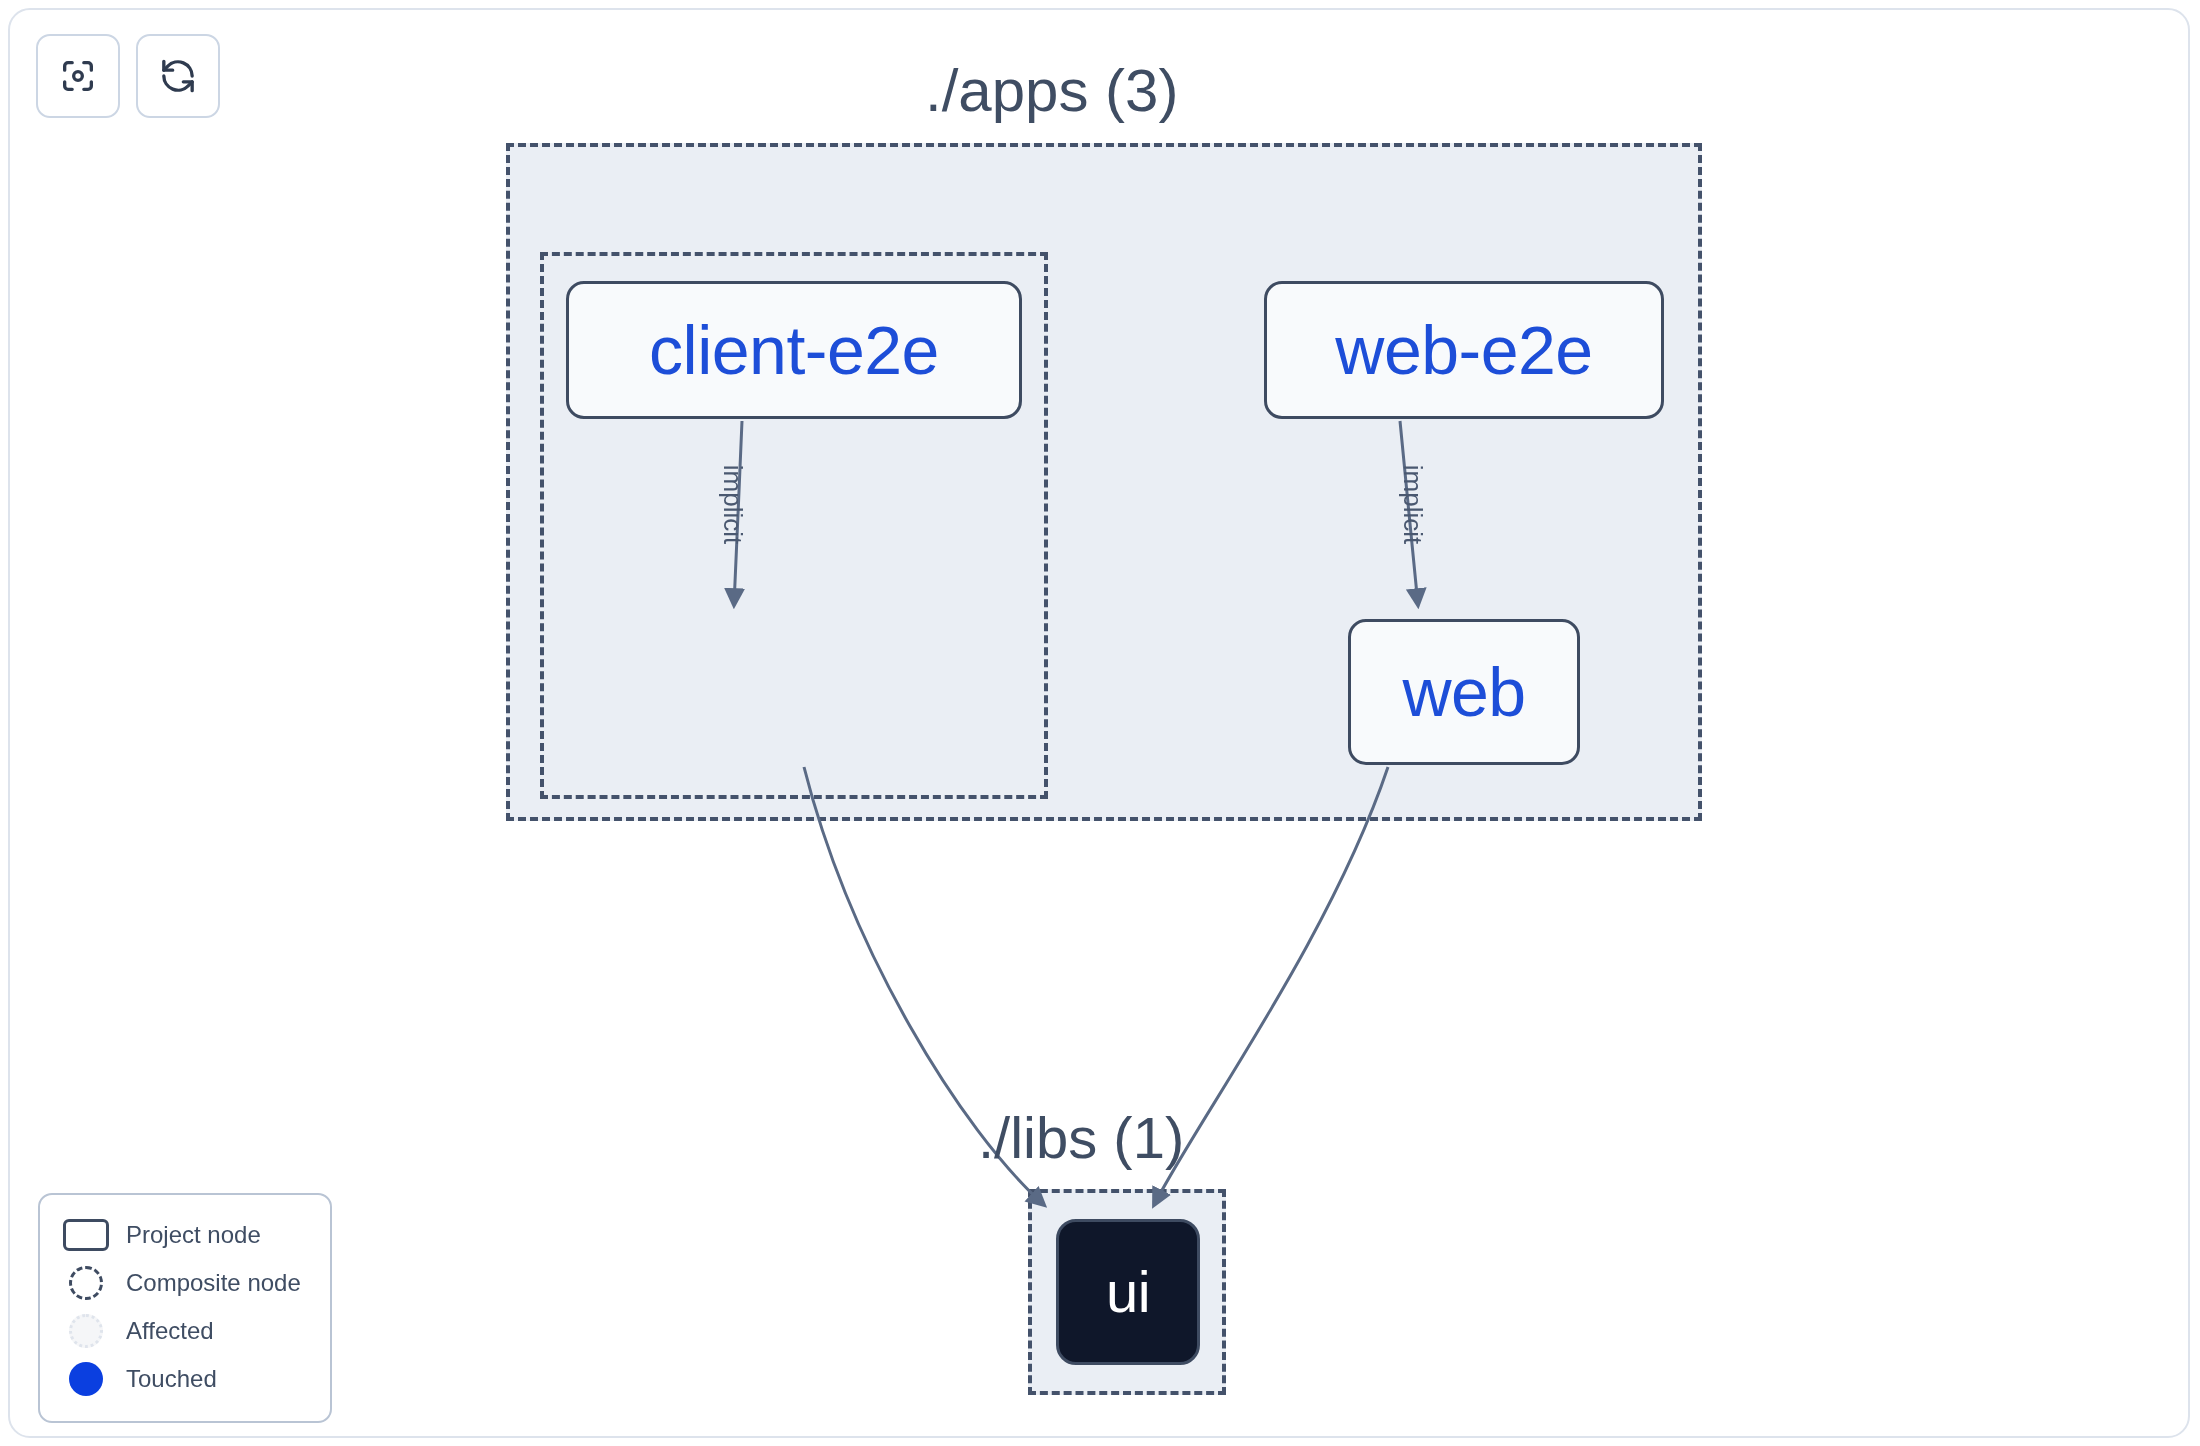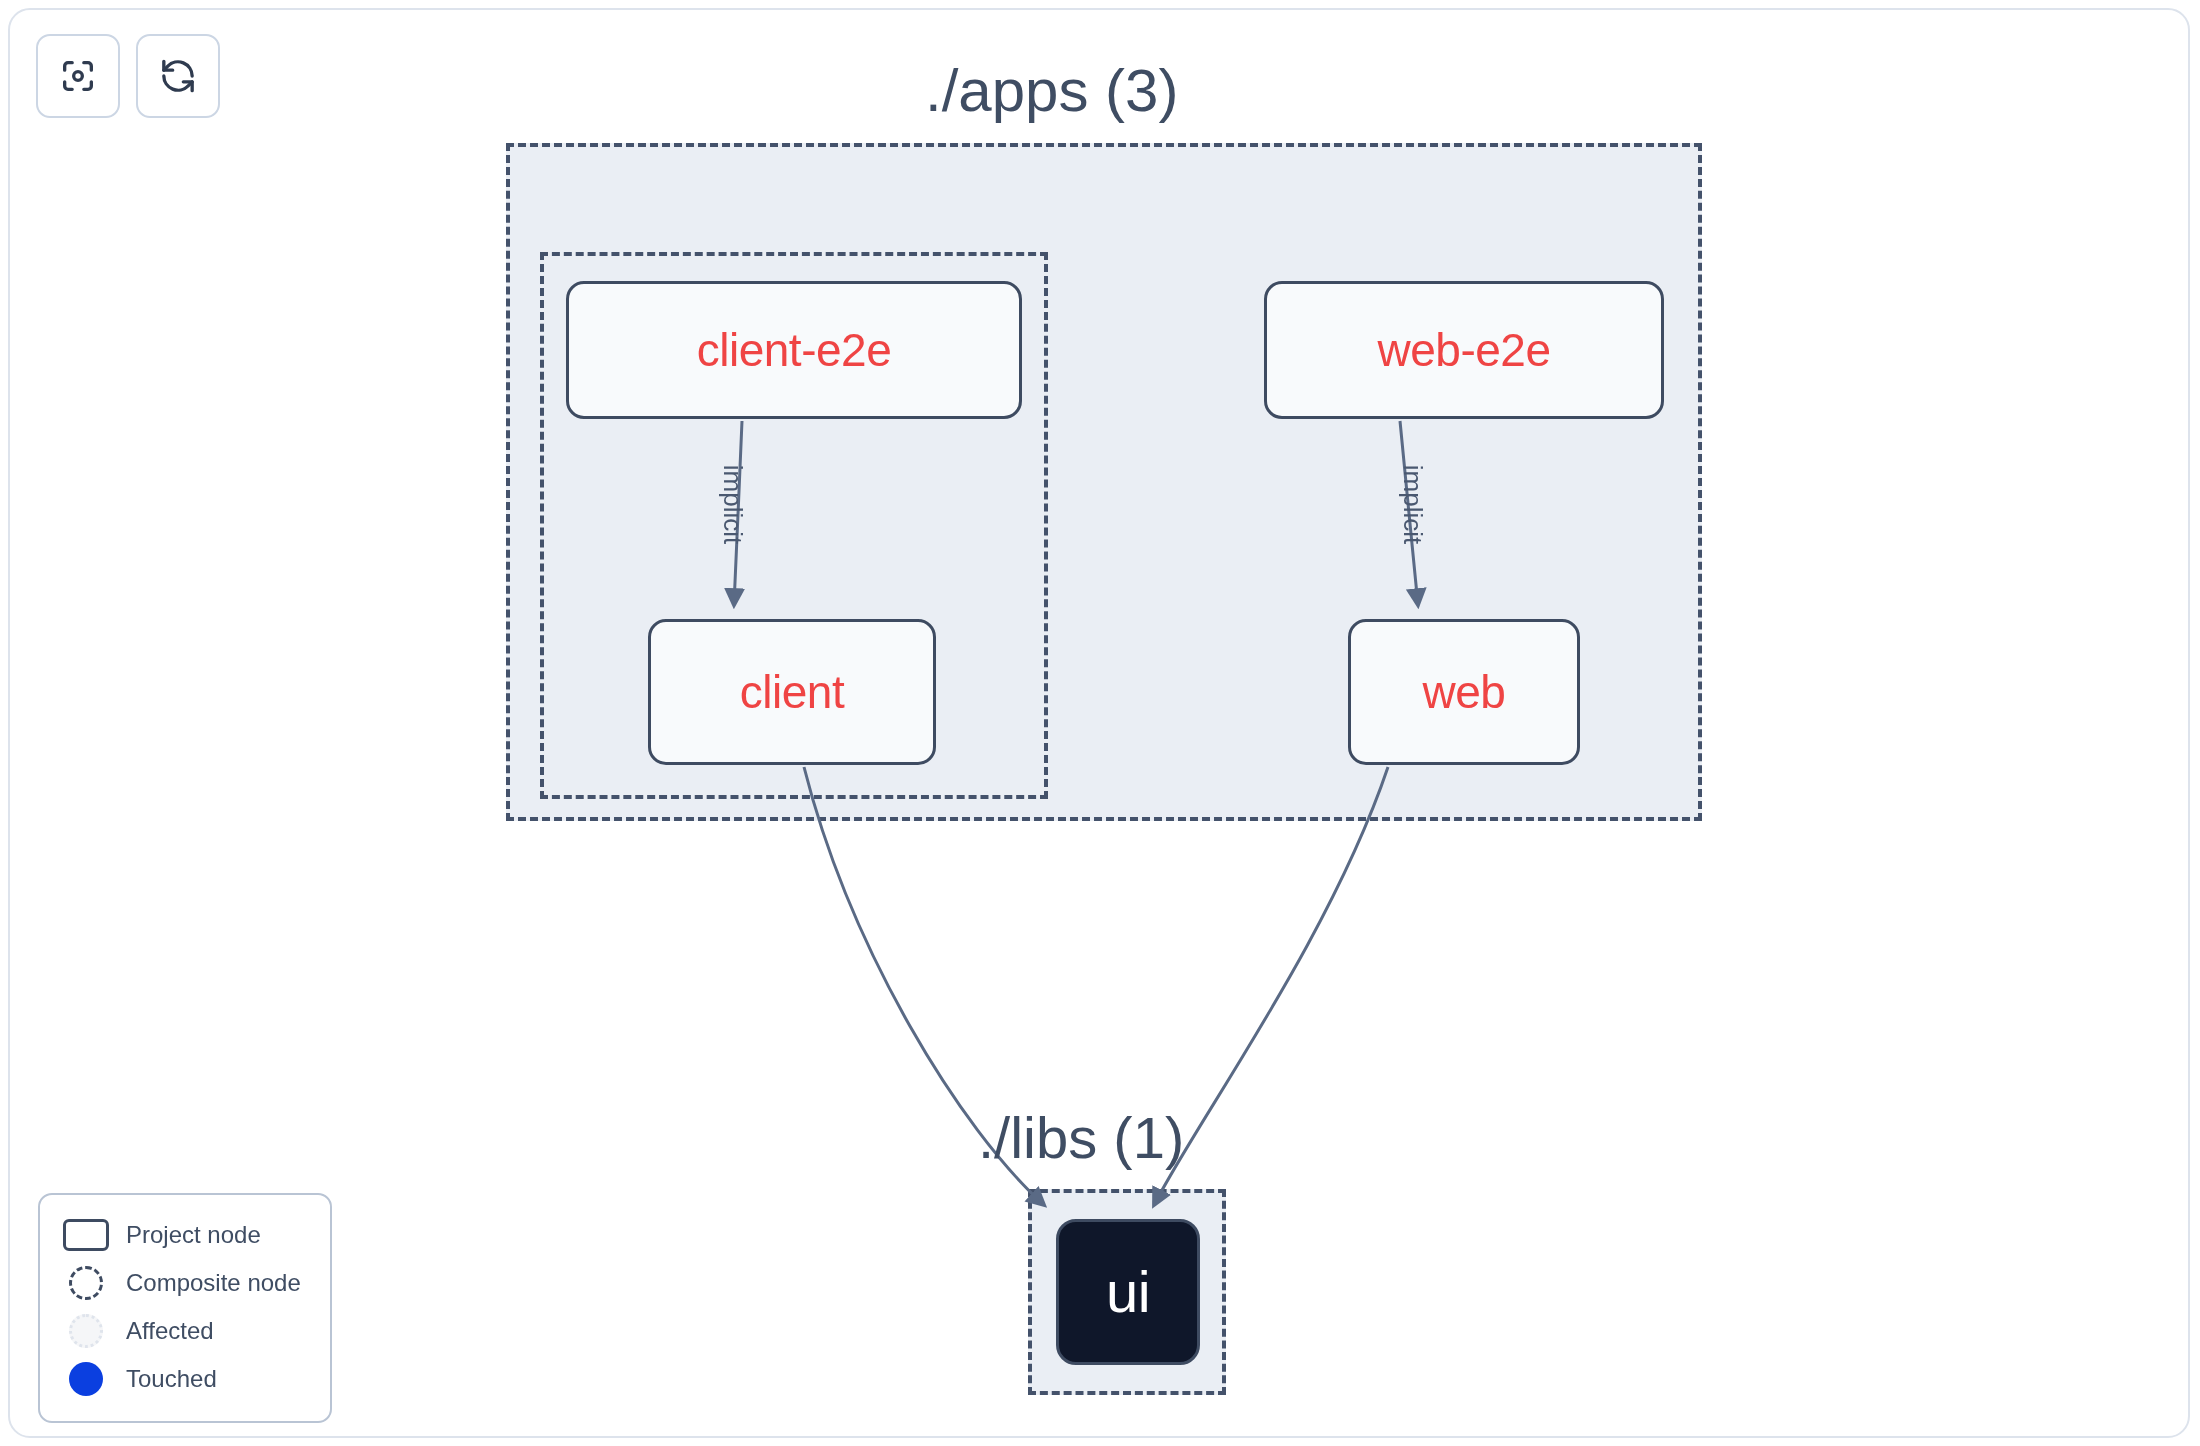--- a/index.html
+++ b/index.html
@@ -101,24 +101,24 @@
     border: 3px solid #3e4b61;
     border-radius: 18px;
     display: flex;
     align-items: center;
     justify-content: center;
     color: #1c2333;
     cursor: pointer;
     z-index: 25;
   }
   .node-label {
-    font-size: 46px;
+    font-size: 68px;
     line-height: 1;
     letter-spacing: -0.5px;
-    color: #ef4444;
+    color: #1d4ed8;
   }
   .node.touched {
     background: #0f172a;
     border-color: #3e4b61;
     border-radius: 20px;
   }
   .node.touched .node-label { color: #ffffff; }
 
   #node-client-e2e { left: 566px;  top: 272px;  width: 456px; height: 138px; }
   #node-web-e2e    { left: 1264px; top: 272px;  width: 400px; height: 138px; }
@@ -256,23 +256,20 @@
 
     <div class="edge-label" id="edge-label-1">implicit</div>
     <div class="edge-label" id="edge-label-2">implicit</div>
 
     <div class="node" id="node-client-e2e">
       <span class="node-label">client-e2e</span>
     </div>
     <div class="node" id="node-web-e2e">
       <span class="node-label">web-e2e</span>
     </div>
-    <div class="node" id="node-client">
-      <span class="node-label">client</span>
-    </div>
     <div class="node" id="node-web">
       <span class="node-label">web</span>
     </div>
     <div class="node touched" id="node-ui">
       <span class="node-label">ui</span>
     </div>
   </div>
 
   <div class="legend">
     <div class="legend-row">

